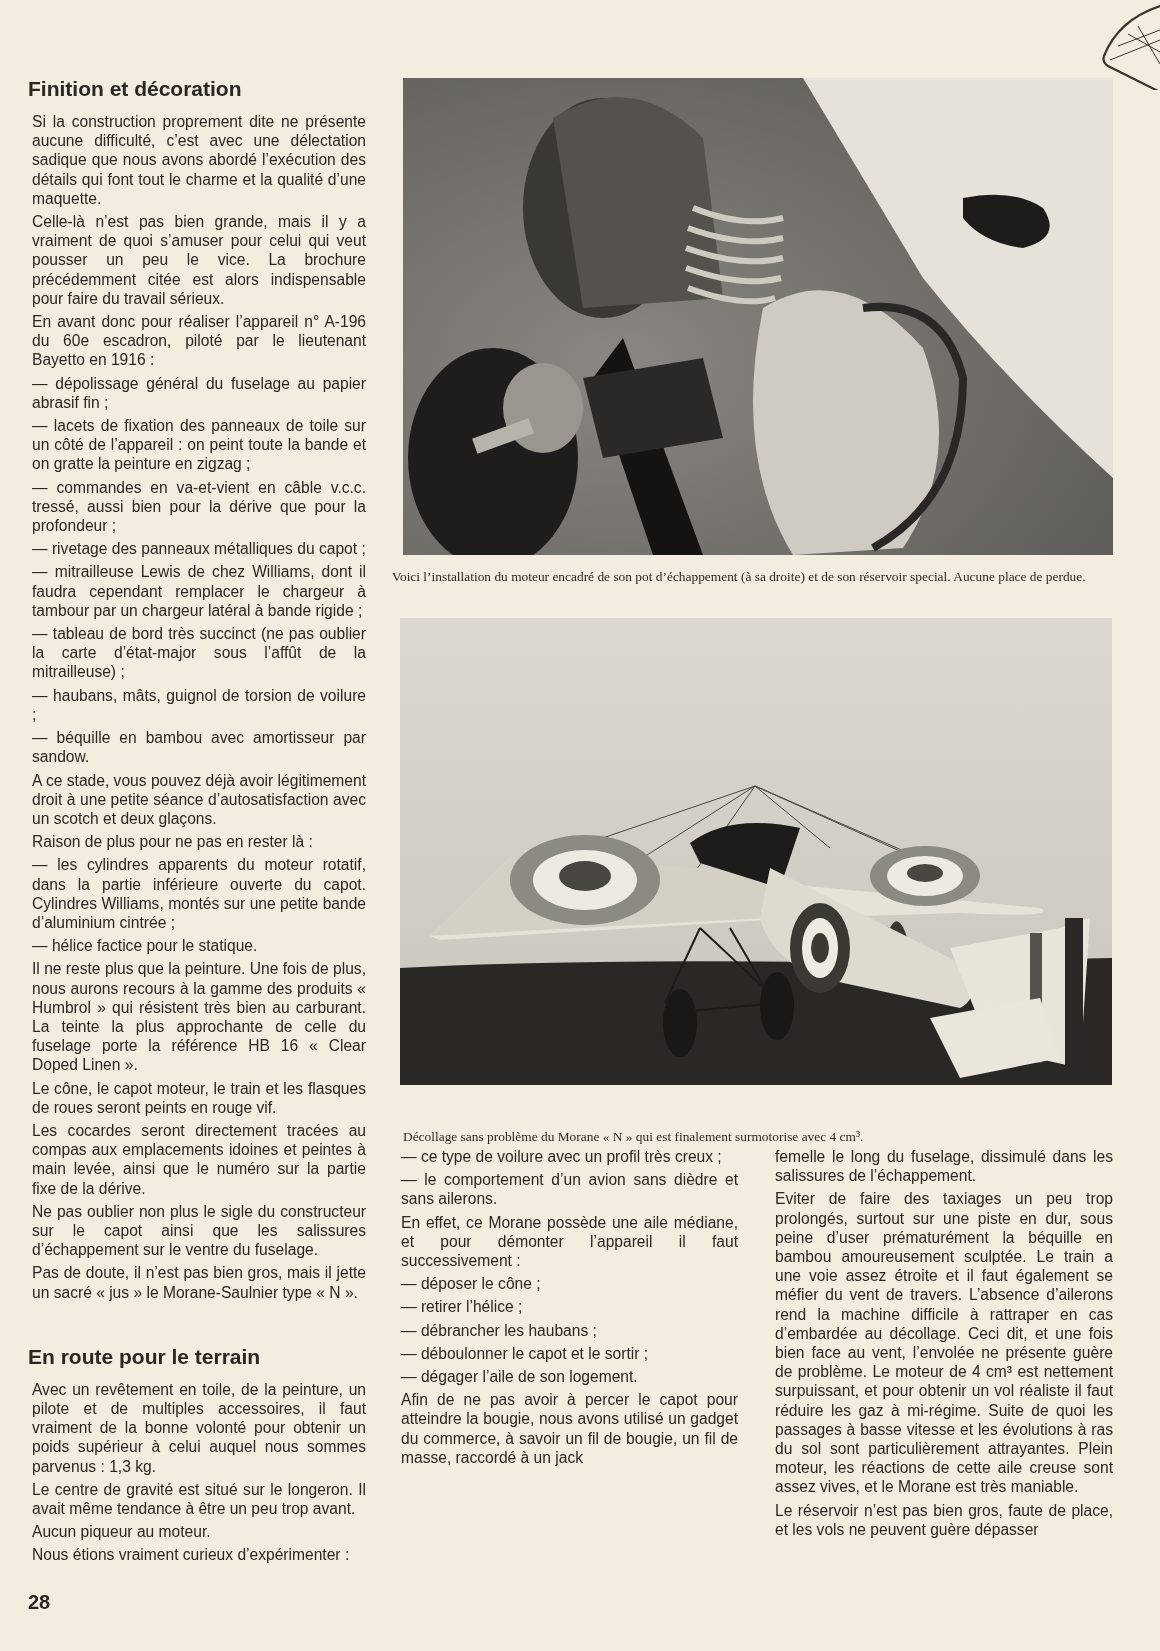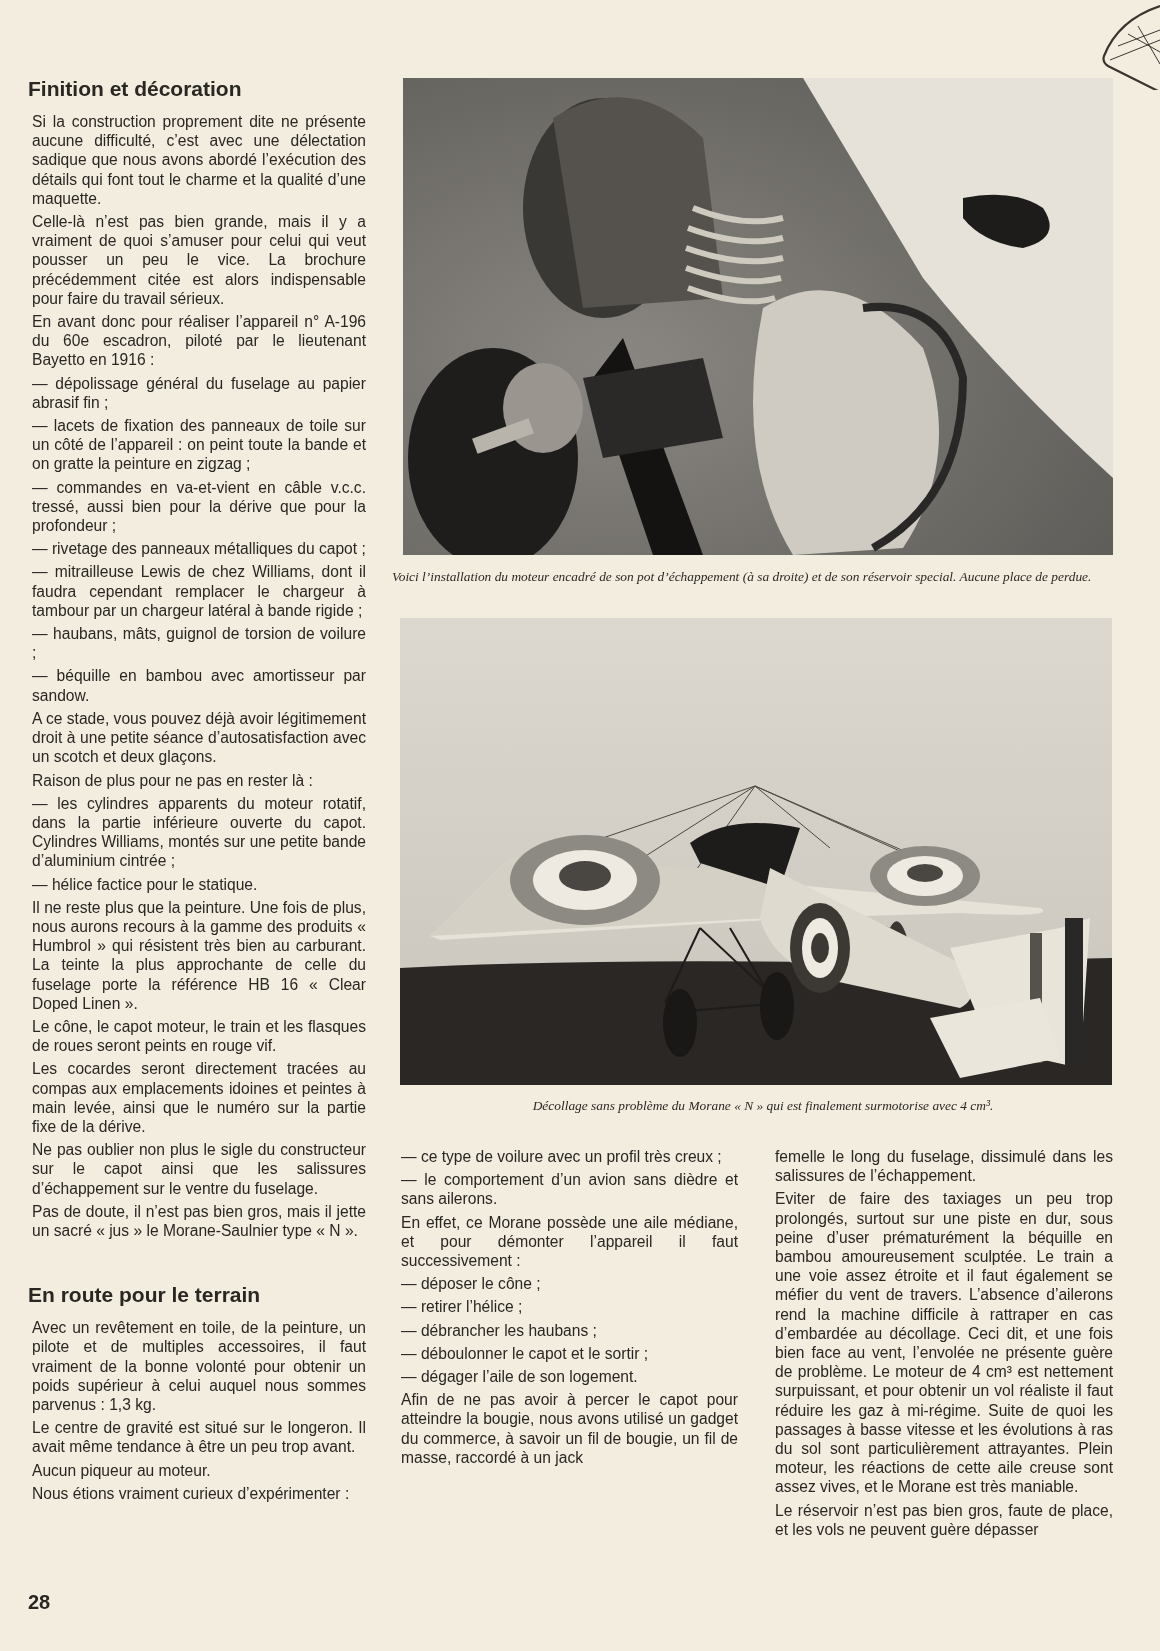--- a/index.html
+++ b/index.html
@@ -18,25 +18,25 @@
   h2.sec {
     margin: 0 0 10px 0; font-weight: bold;
     font-size: 21px; line-height: 26px; color: #2a2622;
   }
   .sec2 { margin-top: 42px !important; }
   .photo { position: absolute; overflow: hidden; }
   .photo svg { display: block; width: 100%; height: 100%; }
   .photo-engine { left: 403px; top: 78px; width: 710px; height: 477px; }
   .photo-plane { left: 400px; top: 618px; width: 712px; height: 467px; }
   .caption {
-    position: absolute; font-family: "Liberation Serif", serif; font-style: italic;
+    position: absolute; font-family: "Liberation Serif", serif; 
     font-size: 13.4px; line-height: 17px; color: #2b2723;
   }
   .caption-1 { left: 392px; top: 568px; width: 720px; }
-  .caption-2 { left: 403px; top: 1097px; width: 720px; text-align: center; }
+  .caption-2 { left: 403px; top: 1128px; width: 720px; }
   .page-number {
     position: absolute; left: 28px; top: 1591px; font-weight: bold; font-size: 20px;
   }
   .corner-drawing { position: absolute; right: 0; top: 0; width: 72px; height: 90px; }
 </style>
 </head>
 <body>
 
 <div class="page">
 
@@ -51,20 +51,21 @@
     <h2 class="sec">Finition et décoration</h2>
     <div>
       <p>Si la construction proprement dite ne présente aucune difficulté, c’est avec une délectation sadique que nous avons abordé l’exécution des détails qui font tout le charme et la qualité d’une maquette.</p>
       <p>Celle-là n’est pas bien grande, mais il y a vraiment de quoi s’amuser pour celui qui veut pousser un peu le vice. La brochure précédemment citée est alors indispensable pour faire du travail sérieux.</p>
       <p>En avant donc pour réaliser l’appareil n° A-196 du 60e escadron, piloté par le lieutenant Bayetto en 1916 :</p>
       <p>— dépolissage général du fuselage au papier abrasif fin ;</p>
       <p>— lacets de fixation des panneaux de toile sur un côté de l’appareil : on peint toute la bande et on gratte la peinture en zigzag ;</p>
       <p>— commandes en va-et-vient en câble v.c.c. tressé, aussi bien pour la dérive que pour la profondeur ;</p>
       <p>— rivetage des panneaux métalliques du capot ;</p>
       <p>— mitrailleuse Lewis de chez Williams, dont il faudra cependant remplacer le chargeur à tambour par un chargeur latéral à bande rigide ;</p>
+      <p>— tableau de bord très succinct (ne pas oublier la carte d’état-major sous l’affût de la mitrailleuse) ;</p>
       <p>— haubans, mâts, guignol de torsion de voilure ;</p>
       <p>— béquille en bambou avec amortisseur par sandow.</p>
       <p>A ce stade, vous pouvez déjà avoir légitimement droit à une petite séance d’autosatisfaction avec un scotch et deux glaçons.</p>
       <p>Raison de plus pour ne pas en rester là :</p>
       <p>— les cylindres apparents du moteur rotatif, dans la partie inférieure ouverte du capot. Cylindres Williams, montés sur une petite bande d’aluminium cintrée ;</p>
       <p>— hélice factice pour le statique.</p>
       <p>Il ne reste plus que la peinture. Une fois de plus, nous aurons recours à la gamme des produits « Humbrol » qui résistent très bien au carburant. La teinte la plus approchante de celle du fuselage porte la référence HB 16 « Clear Doped Linen ».</p>
       <p>Le cône, le capot moteur, le train et les flasques de roues seront peints en rouge vif.</p>
       <p>Les cocardes seront directement tracées au compas aux emplacements idoines et peintes à main levée, ainsi que le numéro sur la partie fixe de la dérive.</p>
       <p>Ne pas oublier non plus le sigle du constructeur sur le capot ainsi que les salissures d’échappement sur le ventre du fuselage.</p>

